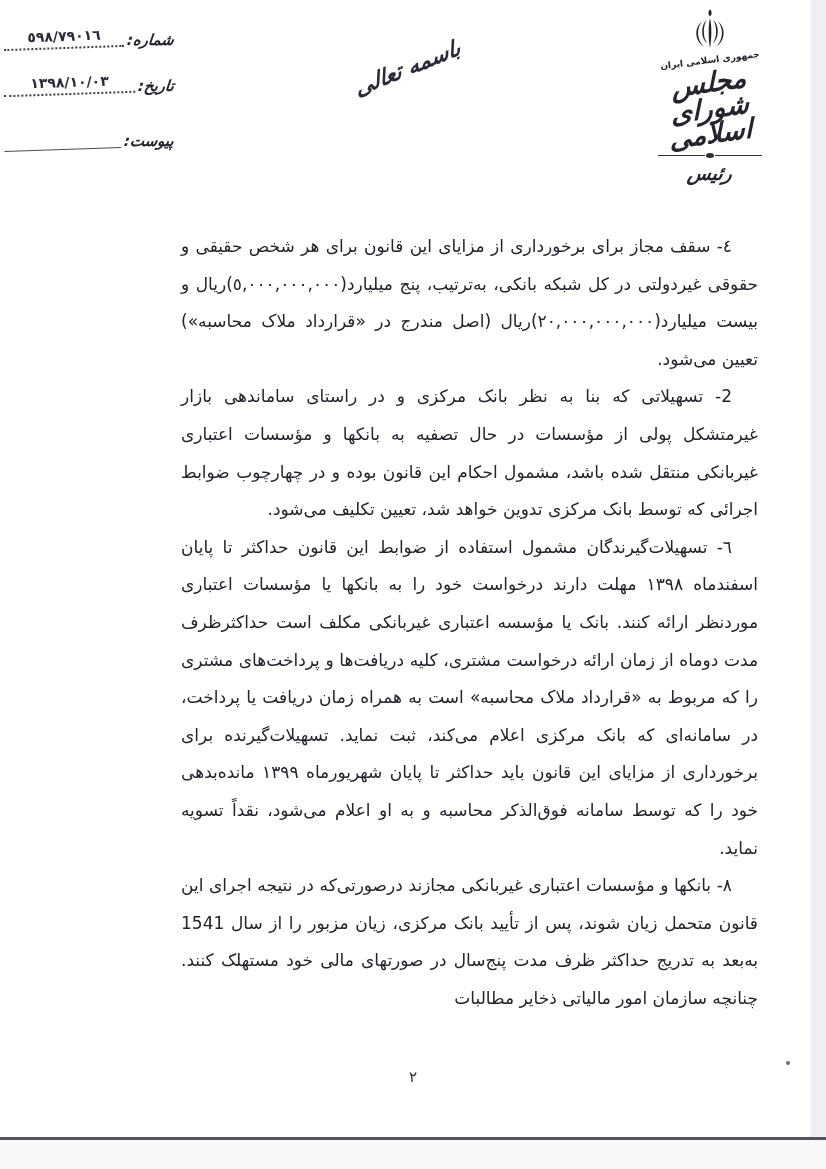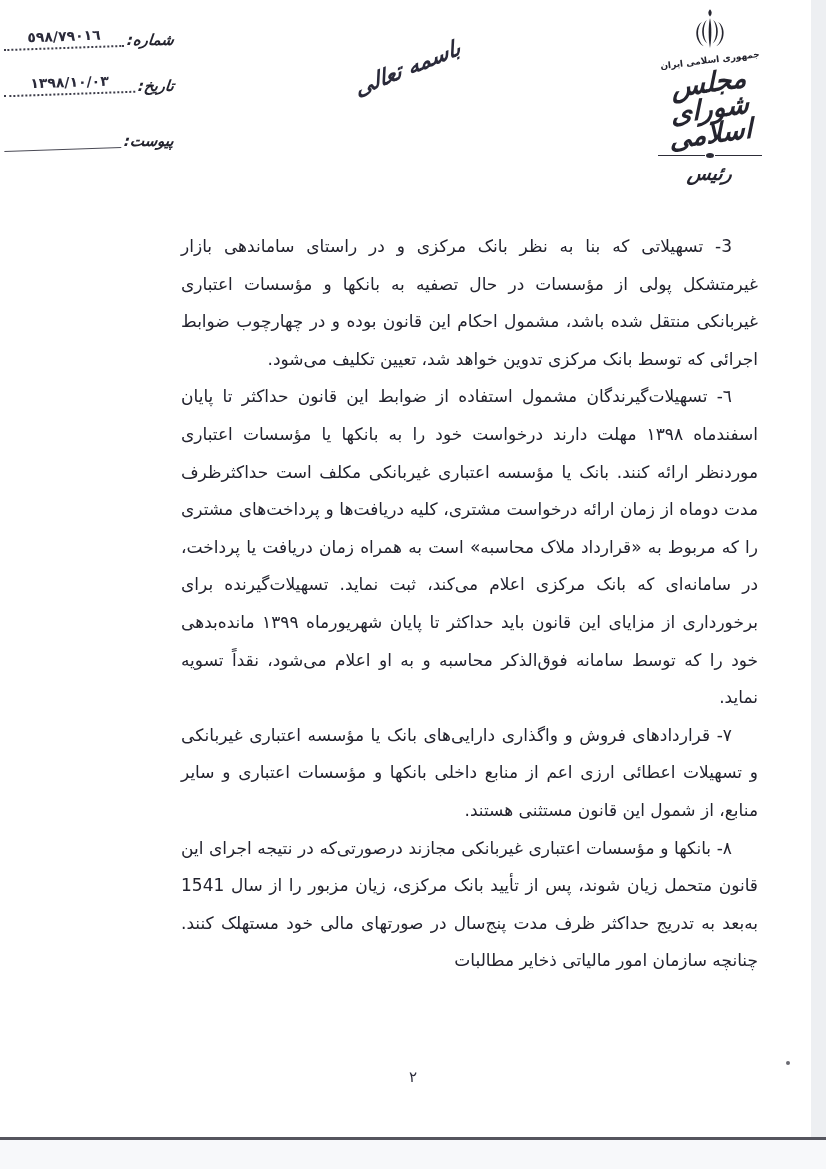--- a/index.html
+++ b/index.html
@@ -139,21 +139,21 @@
     <span class="emblem-assembly">مجلس شورای اسلامی</span>
     <div class="emblem-divider">
       <span class="dline"></span>
       <span class="knot"></span>
       <span class="dline"></span>
     </div>
     <span class="emblem-role">رئیس</span>
   </div>
 
   <div class="body-text">
-    <p>3- تسهیلاتی که بنا به نظر بانک مرکزی و در راستای ساماندهی بازار غیرمتشکل پولی از مؤسسات در حال تصفیه به بانکها و مؤسسات اعتباری غیربانکی منتقل شده باشد، مشمول احکام این قانون بوده و در چهارچوب ضوابط اجرائی که توسط بانک مرکزی تدوین خواهد شد، تعیین تکلیف می‌شود.</p>
+    <p>٤- سقف مجاز برای برخورداری از مزایای این قانون برای هر شخص حقیقی و حقوقی غیردولتی در کل شبکه بانکی، به‌ترتیب، پنج میلیارد(٥,٠٠٠,٠٠٠,٠٠٠)ریال و بیست میلیارد(٢٠,٠٠٠,٠٠٠,٠٠٠)ریال (اصل مندرج در «قرارداد ملاک محاسبه») تعیین می‌شود.</p>
+    <p>2- تسهیلاتی که بنا به نظر بانک مرکزی و در راستای ساماندهی بازار غیرمتشکل پولی از مؤسسات در حال تصفیه به بانکها و مؤسسات اعتباری غیربانکی منتقل شده باشد، مشمول احکام این قانون بوده و در چهارچوب ضوابط اجرائی که توسط بانک مرکزی تدوین خواهد شد، تعیین تکلیف می‌شود.</p>
     <p>٦- تسهیلات‌گیرندگان مشمول استفاده از ضوابط این قانون حداکثر تا پایان اسفندماه ١٣٩٨ مهلت دارند درخواست خود را به بانکها یا مؤسسات اعتباری موردنظر ارائه کنند. بانک یا مؤسسه اعتباری غیربانکی مکلف است حداکثرظرف مدت دوماه از زمان ارائه درخواست مشتری، کلیه دریافت‌ها و پرداخت‌های مشتری را که مربوط به «قرارداد ملاک محاسبه» است به همراه زمان دریافت یا پرداخت، در سامانه‌ای که بانک مرکزی اعلام می‌کند، ثبت نماید. تسهیلات‌گیرنده برای برخورداری از مزایای این قانون باید حداکثر تا پایان شهریورماه ١٣٩٩ مانده‌بدهی خود را که توسط سامانه فوق‌الذکر محاسبه و به او اعلام می‌شود، نقداً تسویه نماید.</p>
-    <p>٧- قراردادهای فروش و واگذاری دارایی‌های بانک یا مؤسسه اعتباری غیربانکی و تسهیلات اعطائی ارزی اعم از منابع داخلی بانکها و مؤسسات اعتباری و سایر منابع، از شمول این قانون مستثنی هستند.</p>
     <p>٨- بانکها و مؤسسات اعتباری غیربانکی مجازند درصورتی‌که در نتیجه اجرای این قانون متحمل زیان شوند، پس از تأیید بانک مرکزی، زیان مزبور را از سال 1541 به‌بعد به تدریج حداکثر ظرف مدت پنج‌سال در صورتهای مالی خود مستهلک کنند. چنانچه سازمان امور مالیاتی ذخایر مطالبات</p>
   </div>
 
   <div class="page-num">٢</div>
 
 </div>
 
 </body></html>

